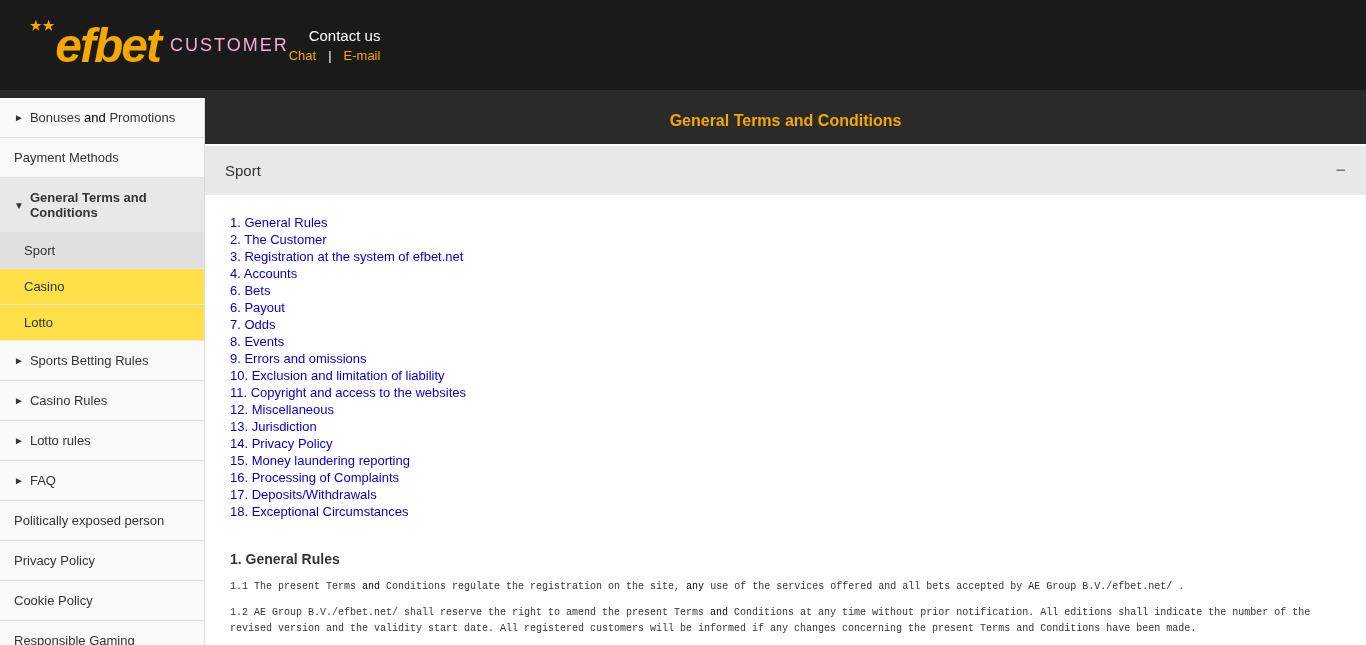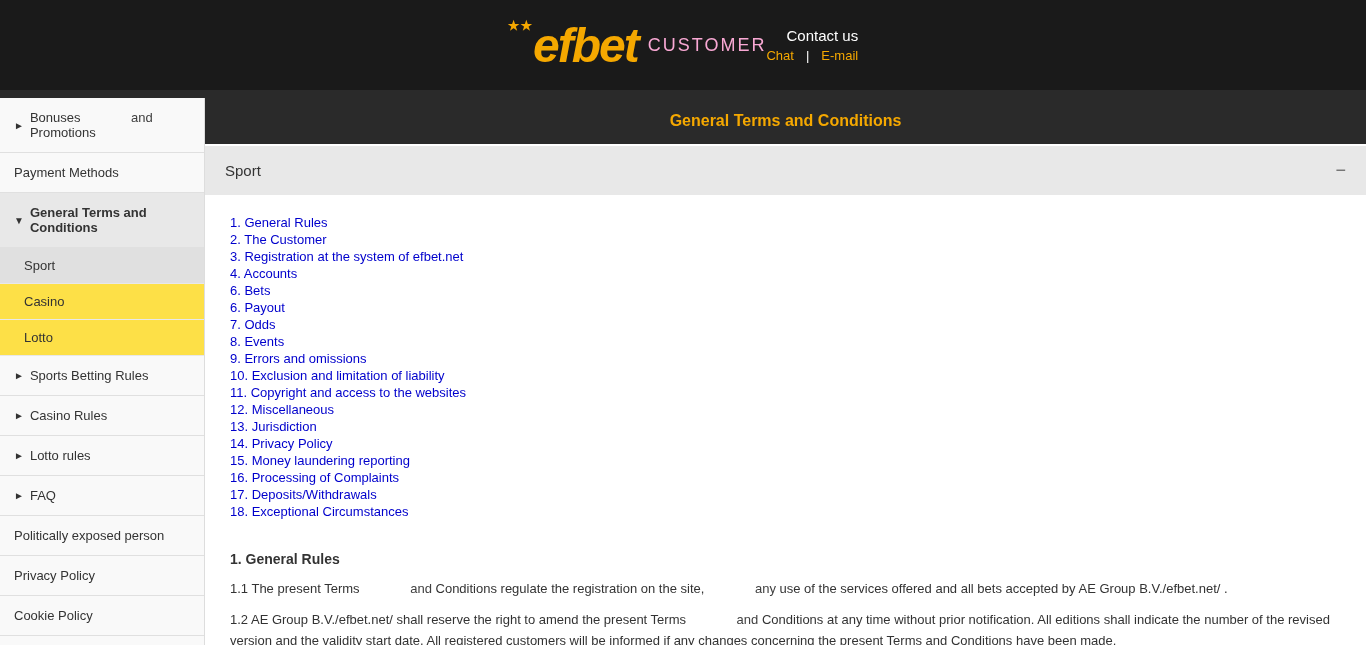--- a/index.html
+++ b/index.html
@@ -4,21 +4,21 @@
   <style>
     * { margin: 0; padding: 0; box-sizing: border-box; }
     body { font-family: Arial, sans-serif; font-size: 13px; background: #f0f0f0; }
 
     
     .header {
       background: #1a1a1a;
       padding: 15px 30px;
       display: flex;
       align-items: center;
-      justify-content: center;
+      justify-content: flex-start;
       min-height: 90px;
     }
     .logo-area {
       display: flex;
       align-items: center;
       gap: 10px;
     }
     .logo-text {
       font-size: 48px;
       font-weight: 900;
@@ -175,28 +175,28 @@
     .content-body {
       padding: 10px 25px 20px 25px;
     }
     .section-heading {
       font-size: 14px;
       font-weight: bold;
       color: #333;
       margin-bottom: 12px;
     }
     .content-para {
-      font-size: 13px;
+      font-size: 10px;
       color: #333;
       line-height: 1.6;
       margin-bottom: 10px;
+      font-family: Liberation Mono, monospace;
     }
     .highlight {
-      color: #404040;
-      margin-left: 47px;
+      color: #000000;
     }
   </style>
 </head>
 <body>
 
 <div class="header">
   <div class="logo-area">
     <div class="logo-text">
       <span style="font-size:13px; vertical-align:top; font-style:normal; letter-spacing:1px;">★★</span>efbet
     </div>

